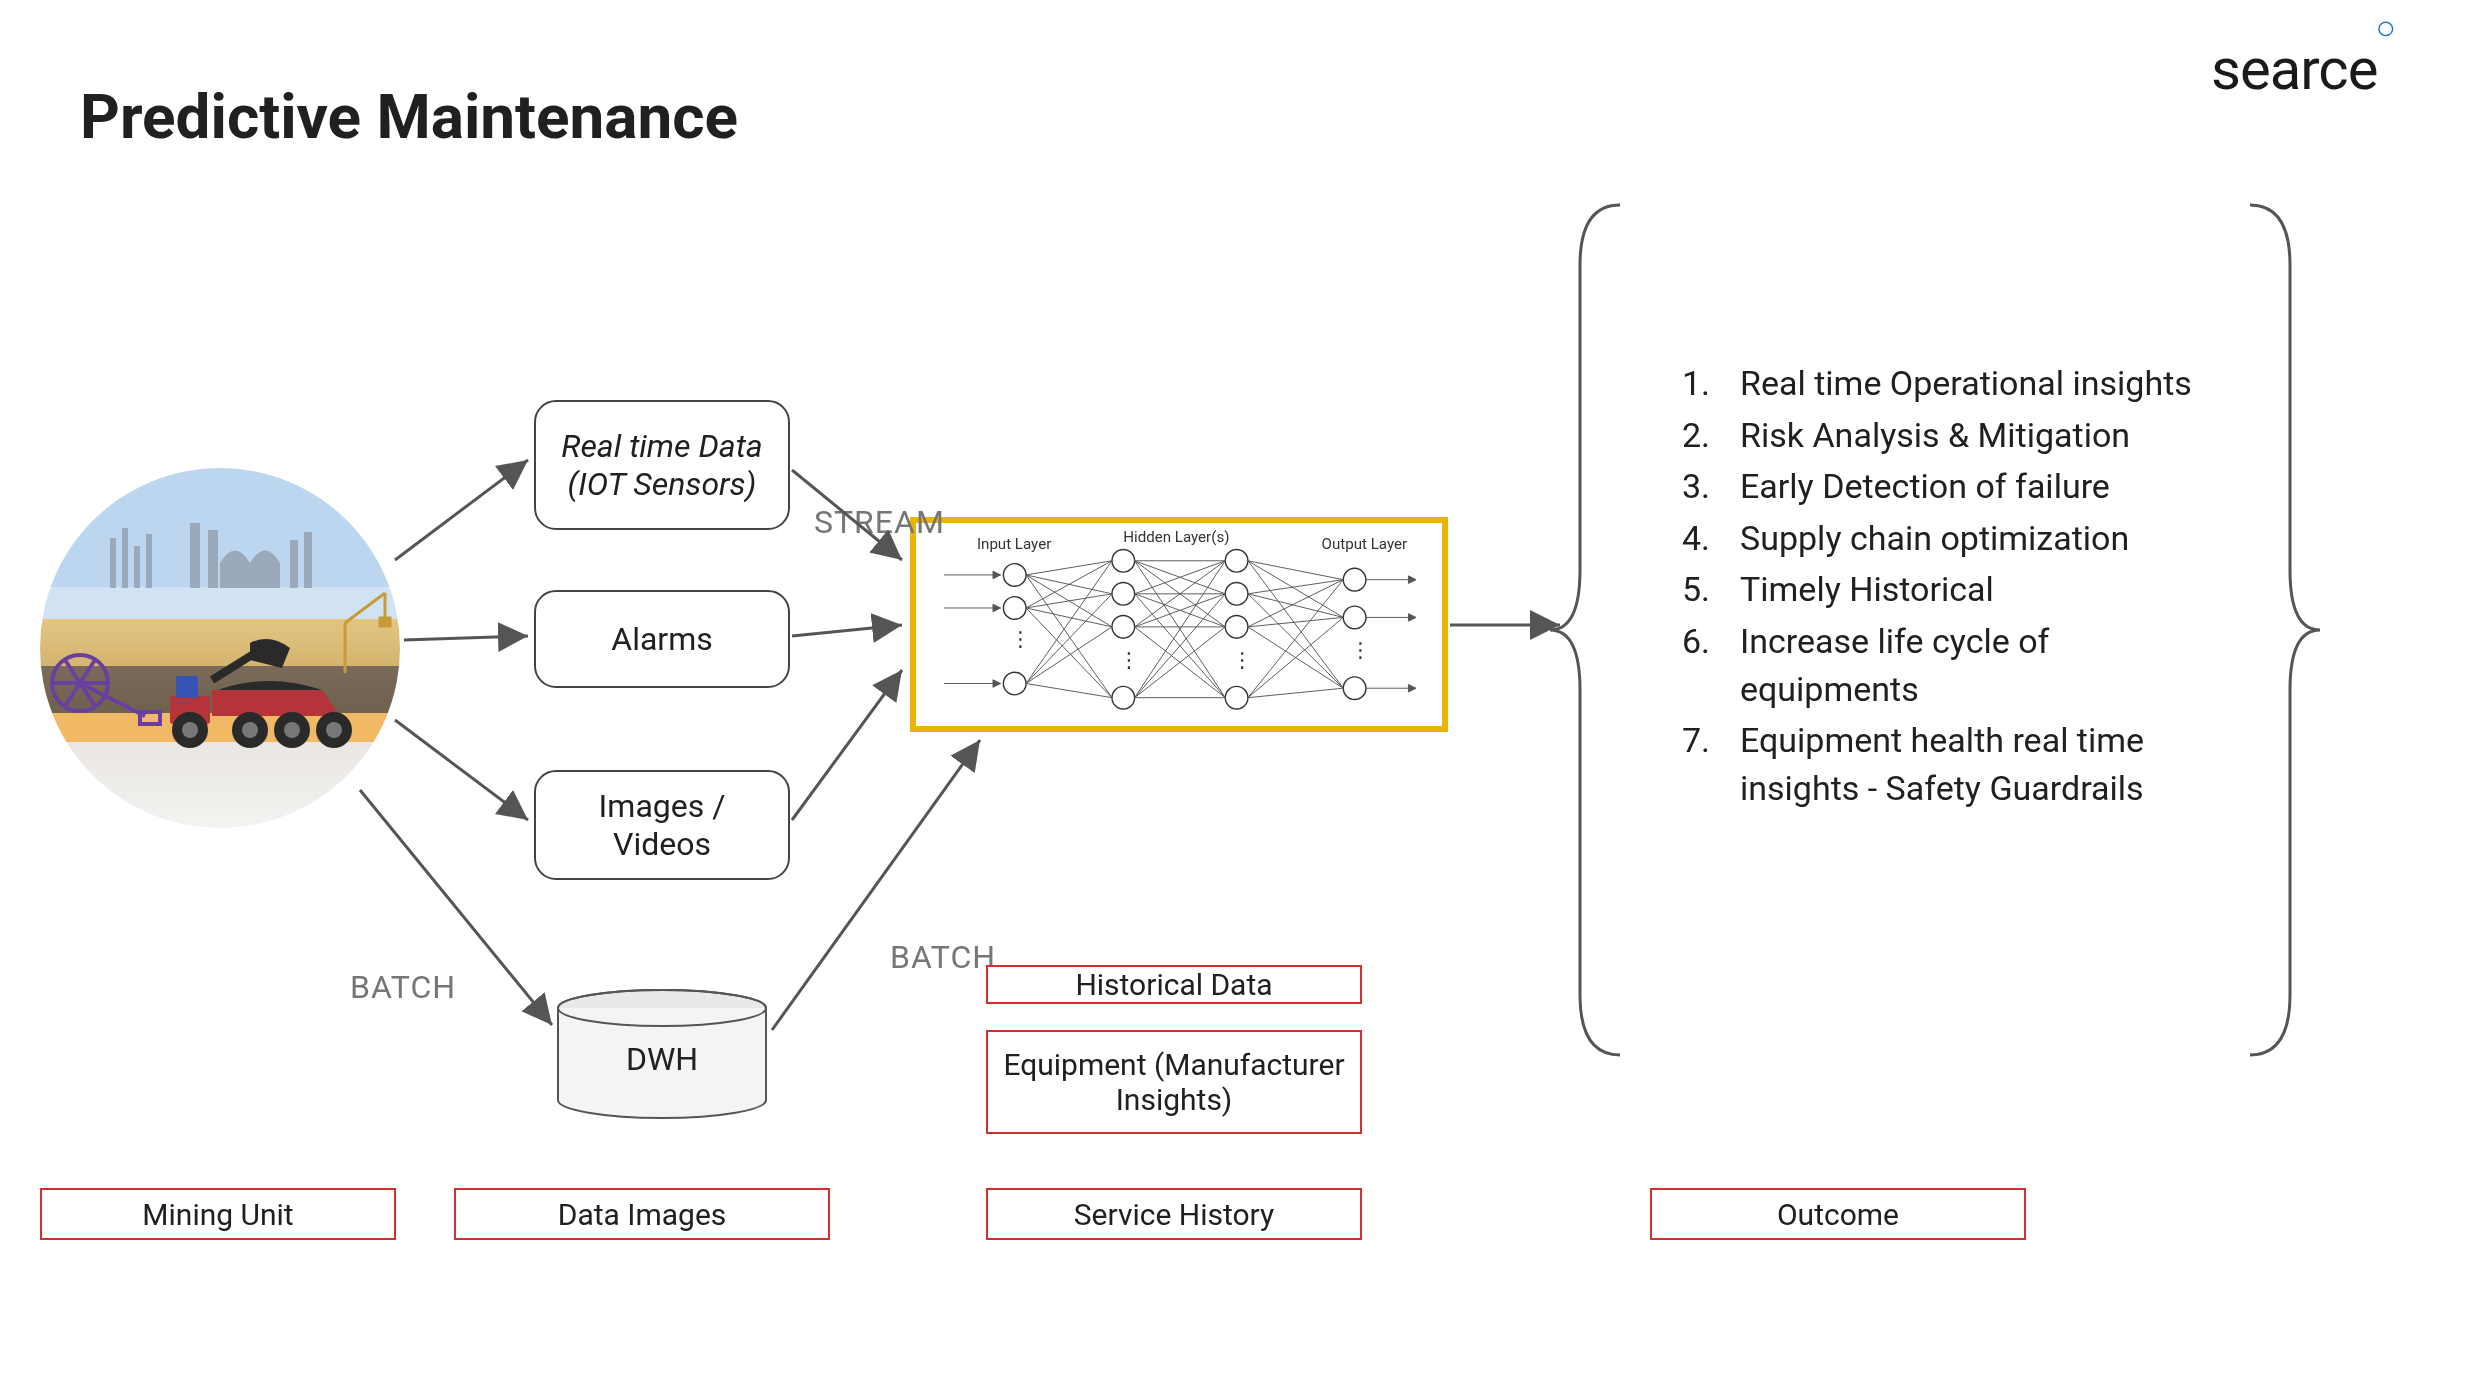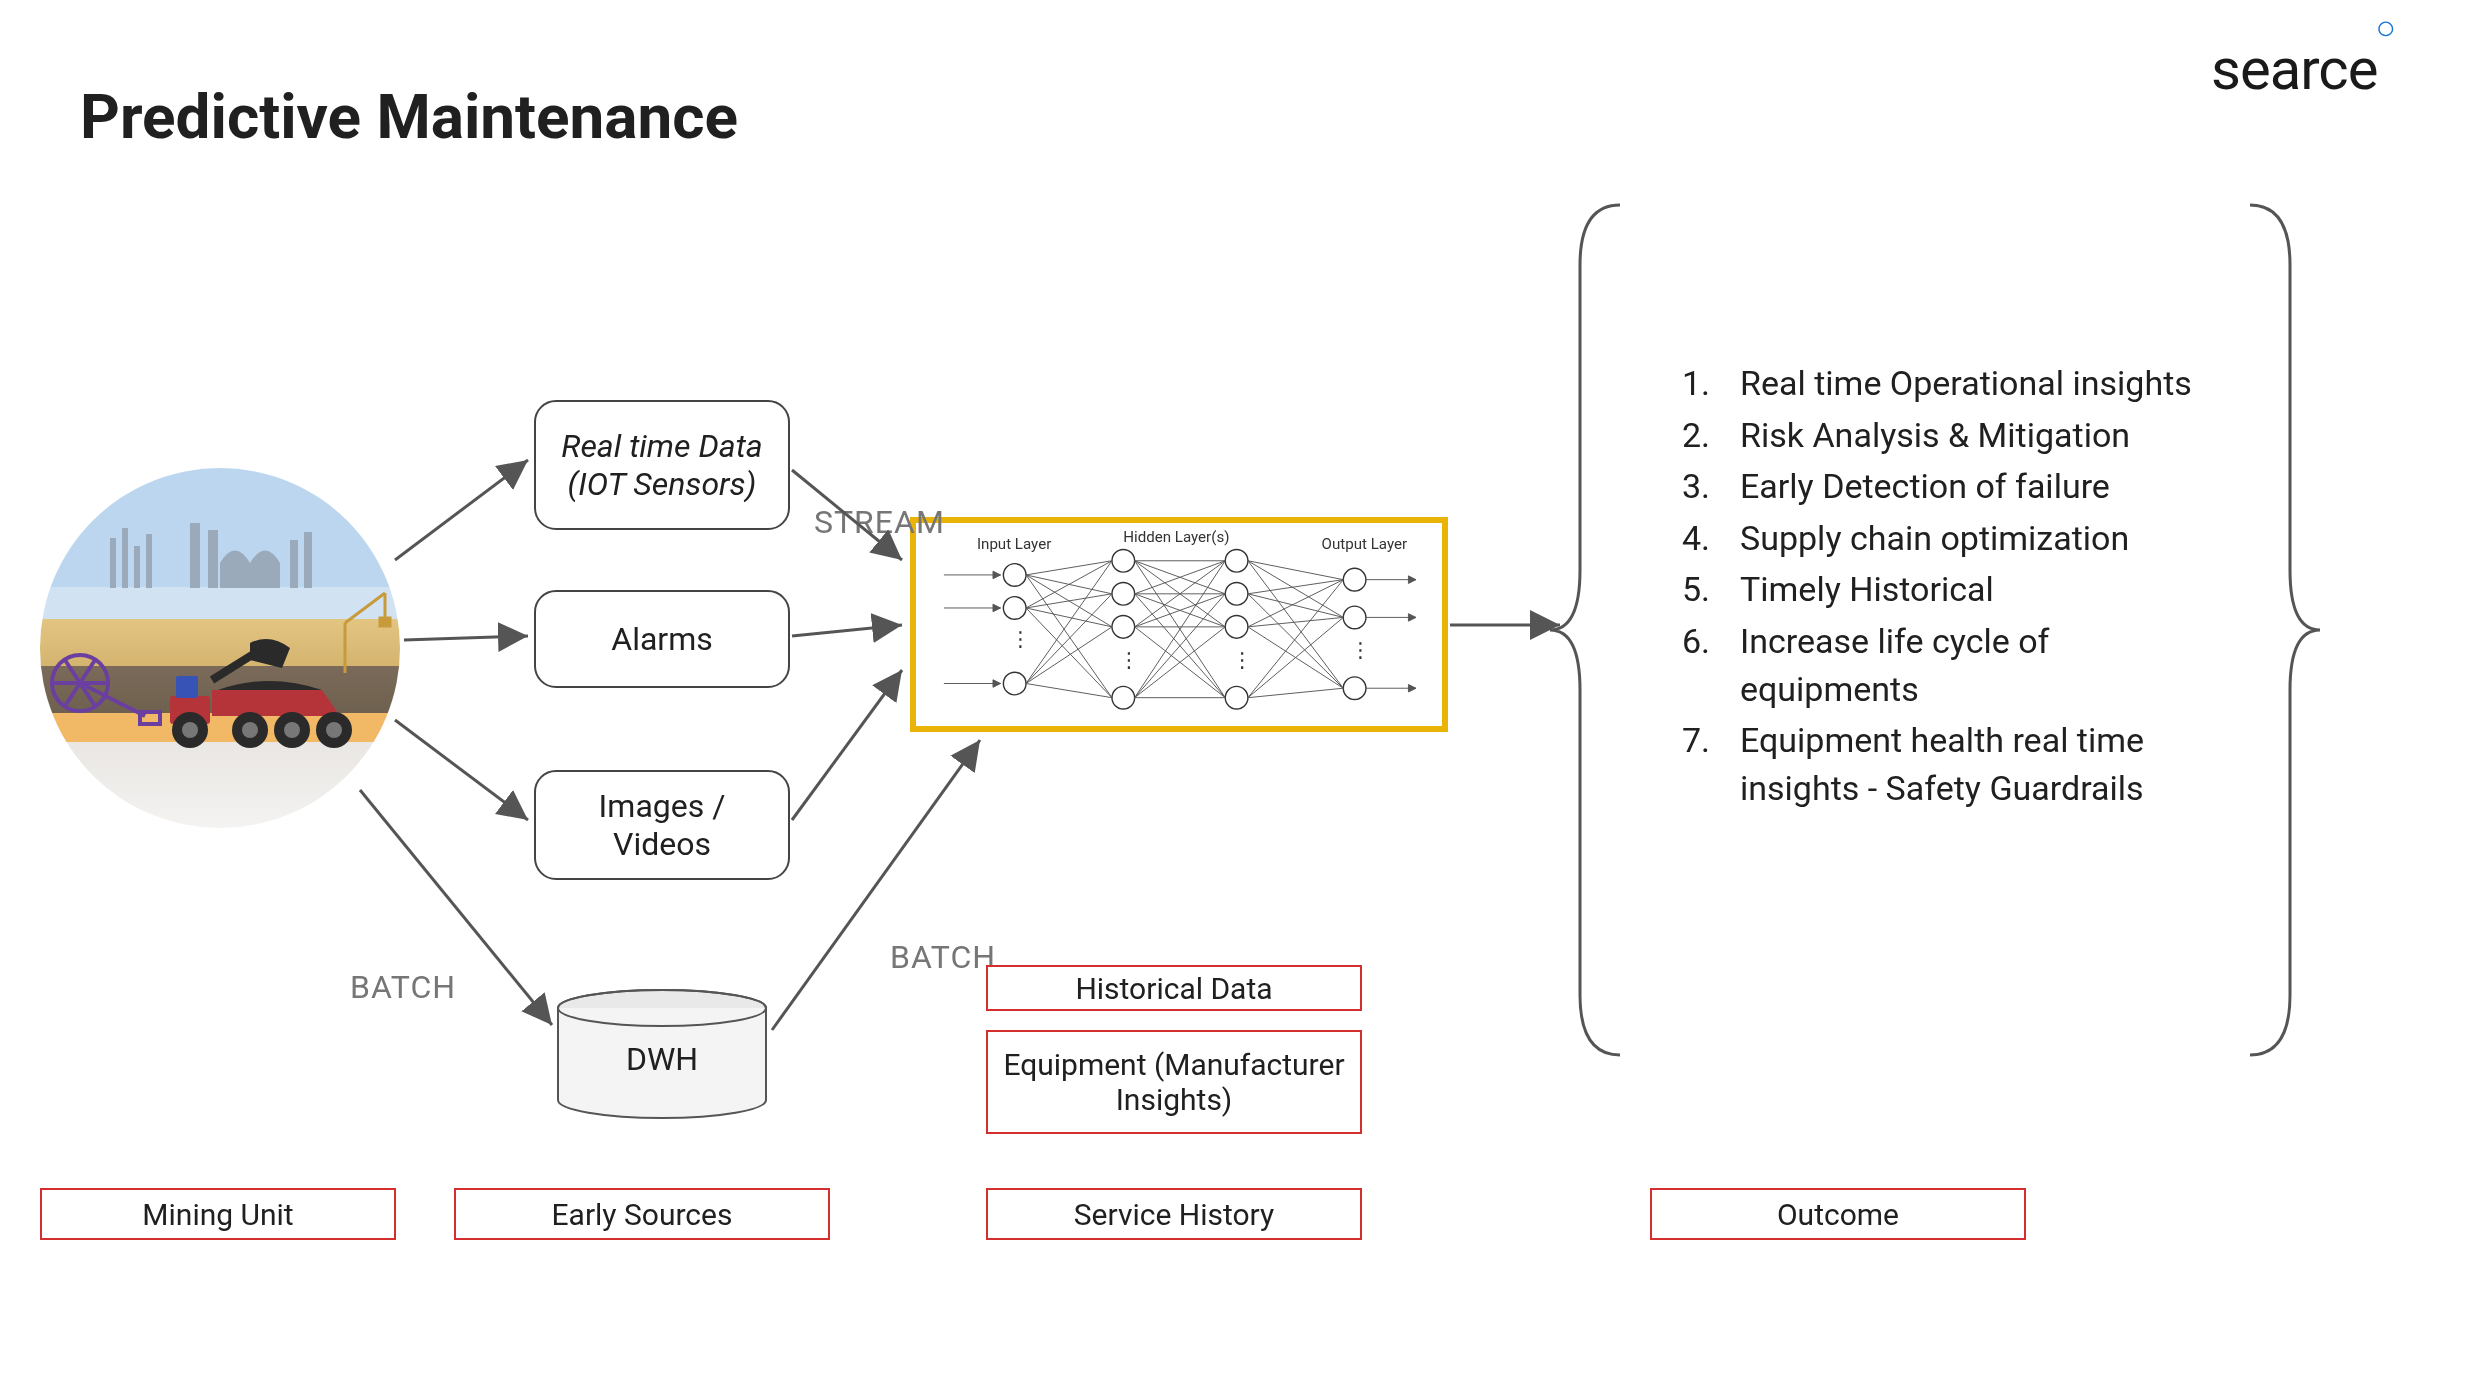--- a/index.html
+++ b/index.html
@@ -109,21 +109,21 @@
     position: absolute;
     border: 2px solid #d32f2f;
     background: #fff;
     display: flex;
     align-items: center;
     justify-content: center;
     text-align: center;
     font-size: 30px;
     padding: 6px 14px;
   }
-  #red-hist   { top: 965px;  left: 986px; width: 376px; height: 46px; }
+  #red-hist   { top: 965px;  left: 986px; width: 376px; height: 39px; }
   #red-eqmfr  { top: 1030px; left: 986px; width: 376px; height: 104px; }
   #red-srv    { top: 1188px; left: 986px; width: 376px; height: 52px; }
   #red-mining { top: 1188px; left: 40px;  width: 356px; height: 52px; }
   #red-data   { top: 1188px; left: 454px; width: 376px; height: 52px; }
   #red-out    { top: 1188px; left: 1650px; width: 376px; height: 52px; }
   .bracket {
     position: absolute;
     top: 205px;
     height: 850px;
     width: 50px;
@@ -316,21 +316,21 @@
 </div>
 
 <div id="lbl-stream" class="flow-label">STREAM</div>
 <div id="lbl-batch1" class="flow-label">BATCH</div>
 <div id="lbl-batch2" class="flow-label">BATCH</div>
 
 <div id="red-hist" class="red-box">Historical Data</div>
 <div id="red-eqmfr" class="red-box">Equipment (Manufacturer Insights)</div>
 <div id="red-srv" class="red-box">Service History</div>
 <div id="red-mining" class="red-box">Mining Unit</div>
-<div id="red-data" class="red-box">Early Sources</div>
+<div id="red-data" class="red-box">Data Images</div>
 <div id="red-out" class="red-box">Outcome</div>
 
 <div id="bracket-left" class="bracket">
   <svg viewBox="0 0 50 850">
     <path d="M50,0 Q10,0 10,60 V365 Q10,425 -20,425 Q10,425 10,485 V790 Q10,850 50,850" fill="none" stroke="#555" stroke-width="3"></path>
   </svg>
 </div>
 <div id="bracket-right" class="bracket">
   <svg viewBox="0 0 50 850">
     <path d="M0,0 Q40,0 40,60 V365 Q40,425 70,425 Q40,425 40,485 V790 Q40,850 0,850" fill="none" stroke="#555" stroke-width="3"></path>

